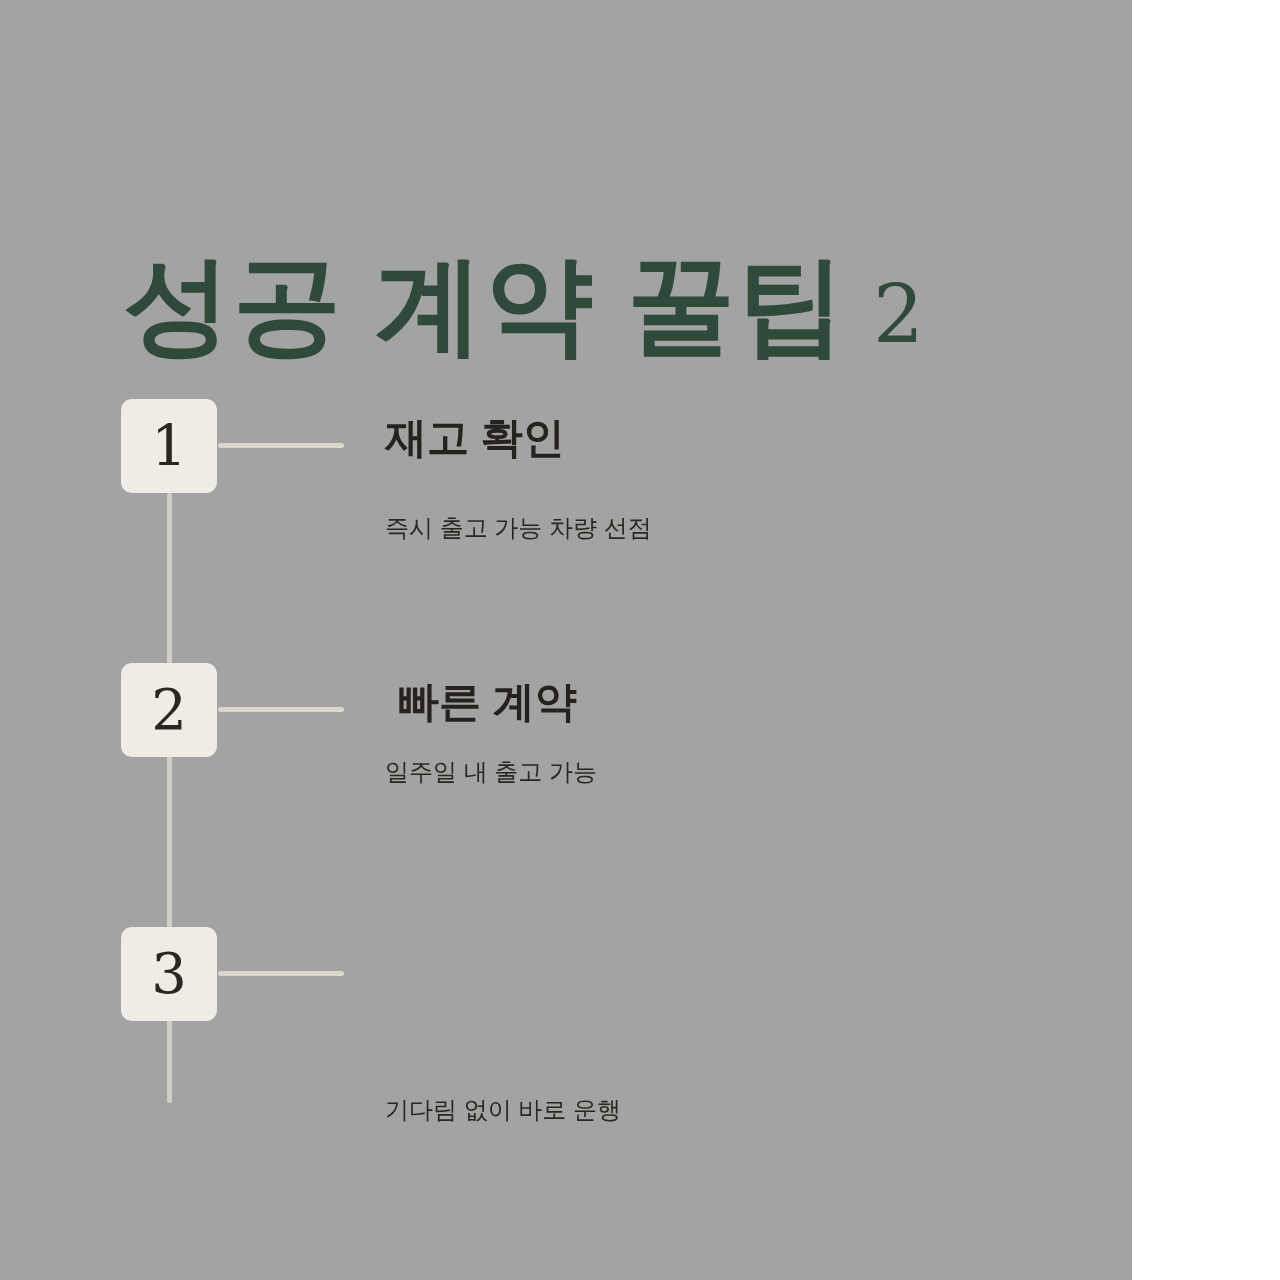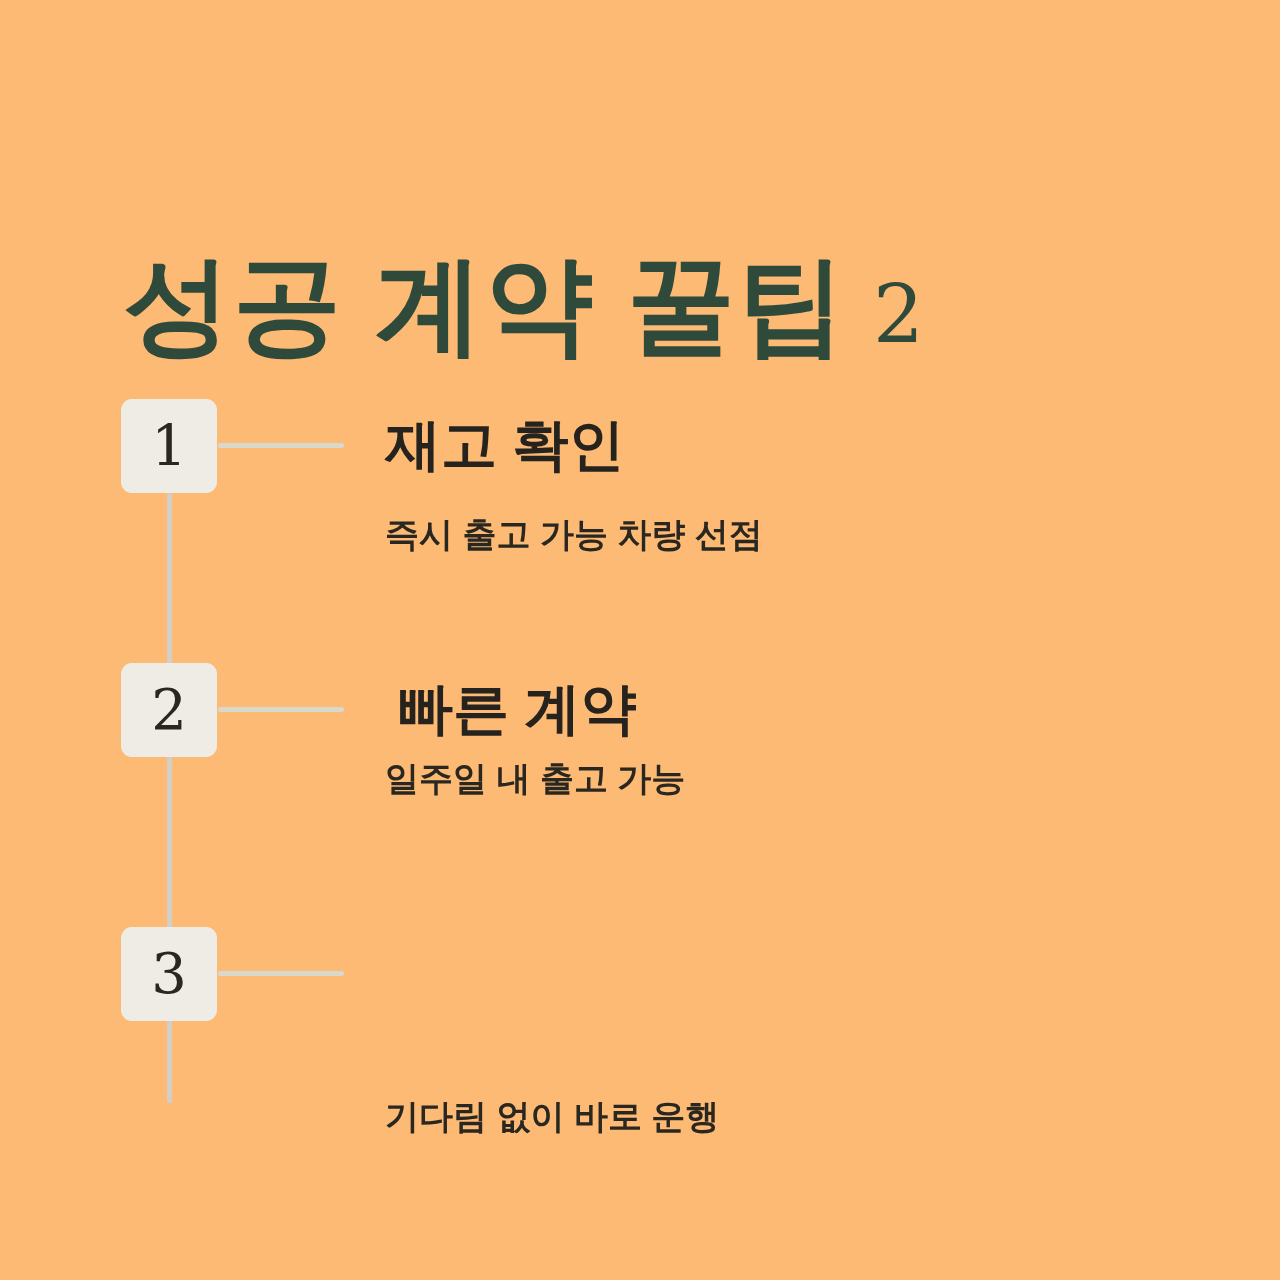--- a/index.html
+++ b/index.html
@@ -4,23 +4,23 @@
 <style>
   html, body {
     margin: 0;
     padding: 0;
   }
   body {
     font-family: "Liberation Sans", "DejaVu Sans", sans-serif;
   }
   .canvas {
     position: relative;
-    width: 1280px;
+    width: 1132px;
     height: 1280px;
-    background: #fdba74;
+    background: #a3a3a3;
     overflow: hidden;
   }
 
   
   .main-title {
     position: absolute;
     left: 123px;
     top: 163px;
     font-size: 108px;
     font-weight: 700;
@@ -74,31 +74,31 @@
     left: 218px;
     width: 126px;
     height: 5px;
     background: #DAD7CD;
     border-radius: 3px;
     z-index: 1;
   }
   .step-title {
     position: absolute;
     left: 385px;
-    font-size: 56px;
+    font-size: 42px;
     font-weight: 700;
     color: #26231E;
     line-height: 1;
     white-space: nowrap;
   }
   .step-sub {
     position: absolute;
     left: 385px;
-    font-size: 34px;
-    font-weight: 700;
+    font-size: 24px;
+    font-weight: 400;
     color: #2A2721;
     line-height: 1.25;
     white-space: nowrap;
   }
 
   .box-1   { top: 399px; }
   .conn-1  { top: 443px; }
   .title-1 { top: 417px; }
   .sub-1   { top: 513px; }
 

